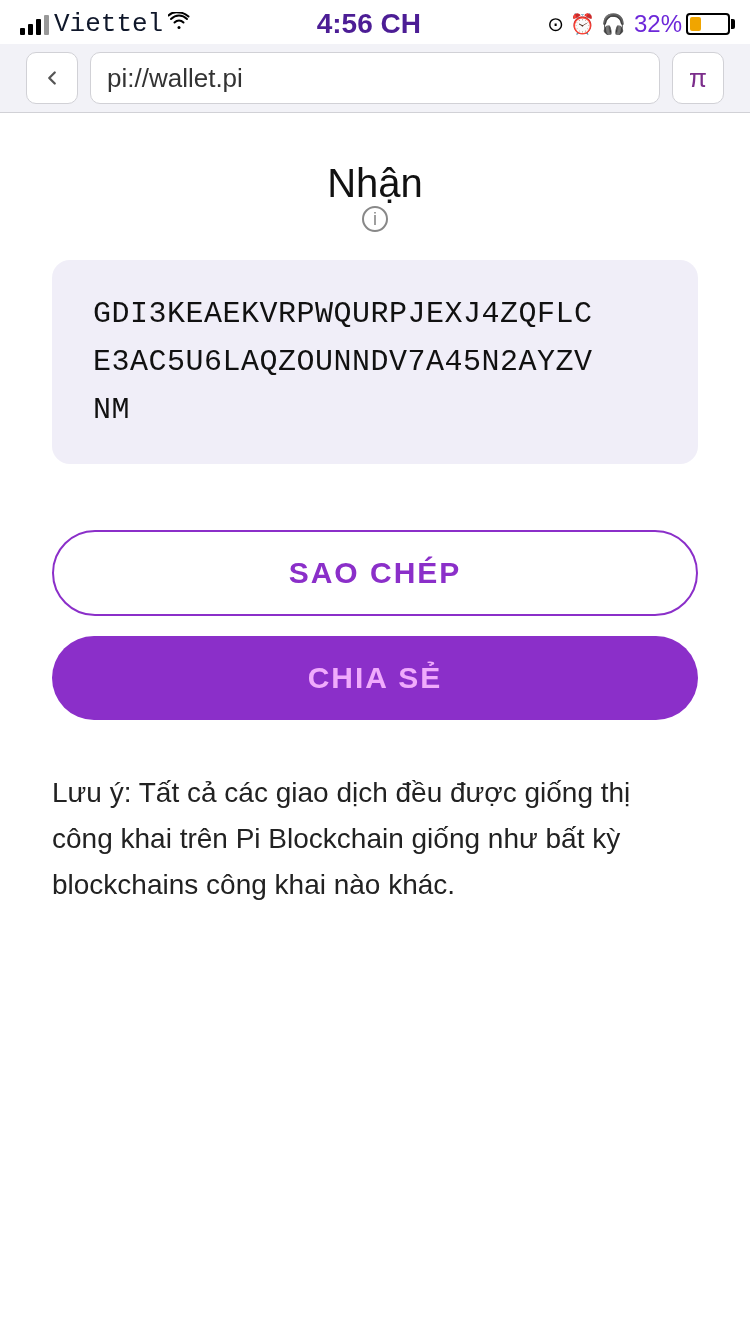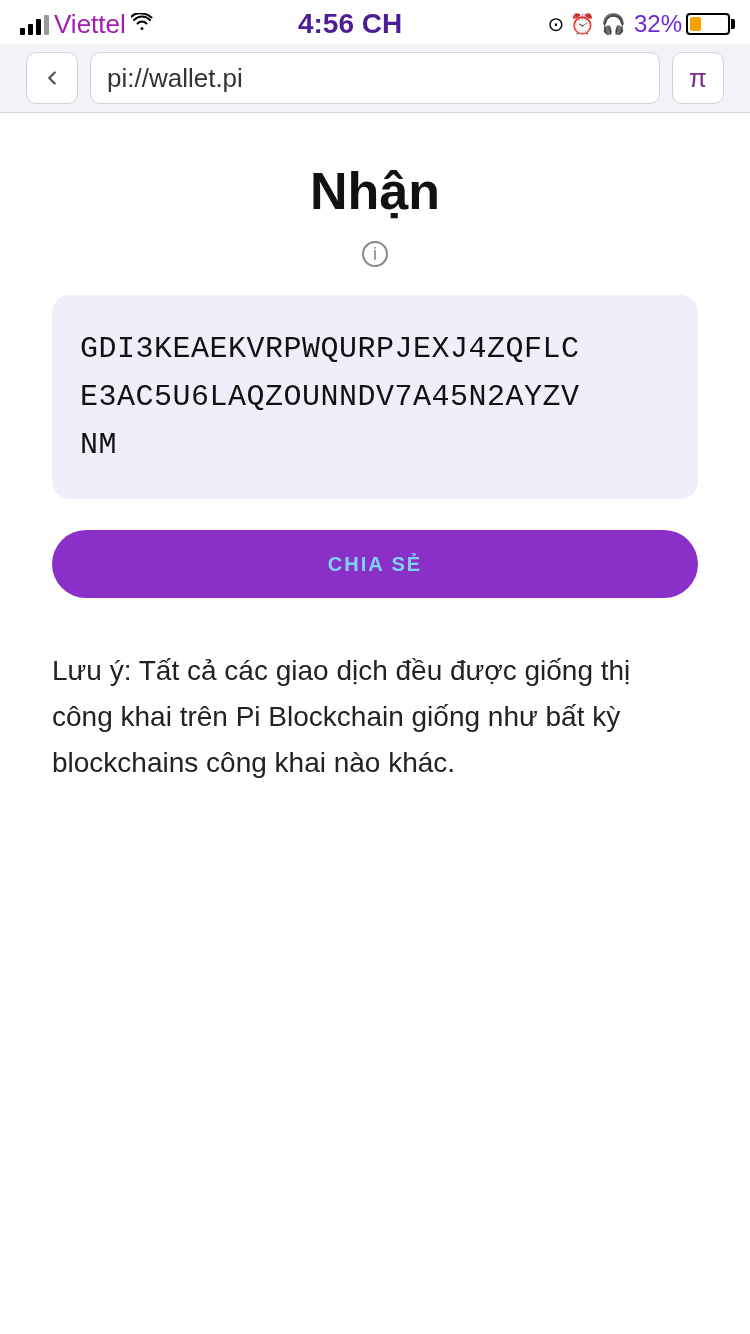--- a/index.html
+++ b/index.html
@@ -22,21 +22,22 @@
       height: 44px;
       background: #fff;
     }
 
     .status-left {
       display: flex;
       align-items: center;
       gap: 5px;
       font-size: 26px;
       font-weight: 600;
-      color: #a21caf;
+      color: #0f172a;
+      font-family: Liberation Mono, monospace;
     }
 
     .signal-bars {
       display: flex;
       align-items: flex-end;
       gap: 3px;
       height: 22px;
     }
     .signal-bars span {
       display: block;
@@ -169,24 +170,23 @@
       color: #7b2d8b;
     }
 
     
     .main-content {
       padding: 48px 52px 40px 52px;
     }
 
     .page-title {
       text-align: center;
-      font-size: 52px;
-      font-weight: 700;
+      font-size: 40px;
+      font-weight: 400;
       color: #111;
-      margin-bottom: 20px;
     }
 
     .subtitle {
       text-align: center;
       font-size: 26px;
       color: #888;
       margin-bottom: 28px;
       display: flex;
       align-items: center;
       justify-content: center;
@@ -202,22 +202,22 @@
       align-items: center;
       justify-content: center;
       font-size: 18px;
       color: #888;
       cursor: pointer;
     }
 
     .address-box {
       background: #f0eef8;
       border-radius: 18px;
-      padding: 30px 28px;
-      margin-bottom: 31px;
+      padding: 30px 41px;
+      margin-bottom: 66px;
     }
 
     .address-text {
       font-family: 'Courier New', Courier, monospace;
       font-size: 30px;
       color: #111;
       word-break: break-all;
       line-height: 1.6;
       letter-spacing: 0.5px;
     }
@@ -241,26 +241,26 @@
       font-weight: 700;
       letter-spacing: 2px;
       cursor: pointer;
       display: flex;
       align-items: center;
       justify-content: center;
     }
 
     .btn-share {
       width: 100%;
-      height: 68px;
+      height: 84px;
       background: #8b2fc9;
       border: none;
       border-radius: 50px;
-      color: #7dd3fc;
-      font-size: 20px;
+      color: #f0abfc;
+      font-size: 30px;
       font-weight: 700;
       letter-spacing: 2px;
       cursor: pointer;
       display: flex;
       align-items: center;
       justify-content: center;
     }
 
     
     .note-section {
@@ -339,20 +339,21 @@
     </div>
   </div>
 
   <div class="address-box">
     <div class="address-text">
       GDI3KEAEKVRPWQURPJEXJ4ZQFLC<br>E3AC5U6LAQZOUNNDV7A45N2AYZV<br>NM
     </div>
   </div>
 
   <div class="button-group">
+    <button class="btn-copy">SAO CHÉP</button>
     <button class="btn-share">CHIA SẺ</button>
   </div>
 
   <div class="note-section">
     <p>Lưu ý: Tất cả các giao dịch đều được giống thị công khai trên Pi Blockchain giống như bất kỳ blockchains công khai nào khác.</p>
   </div>
 
 </div>
 
 </body></html>

